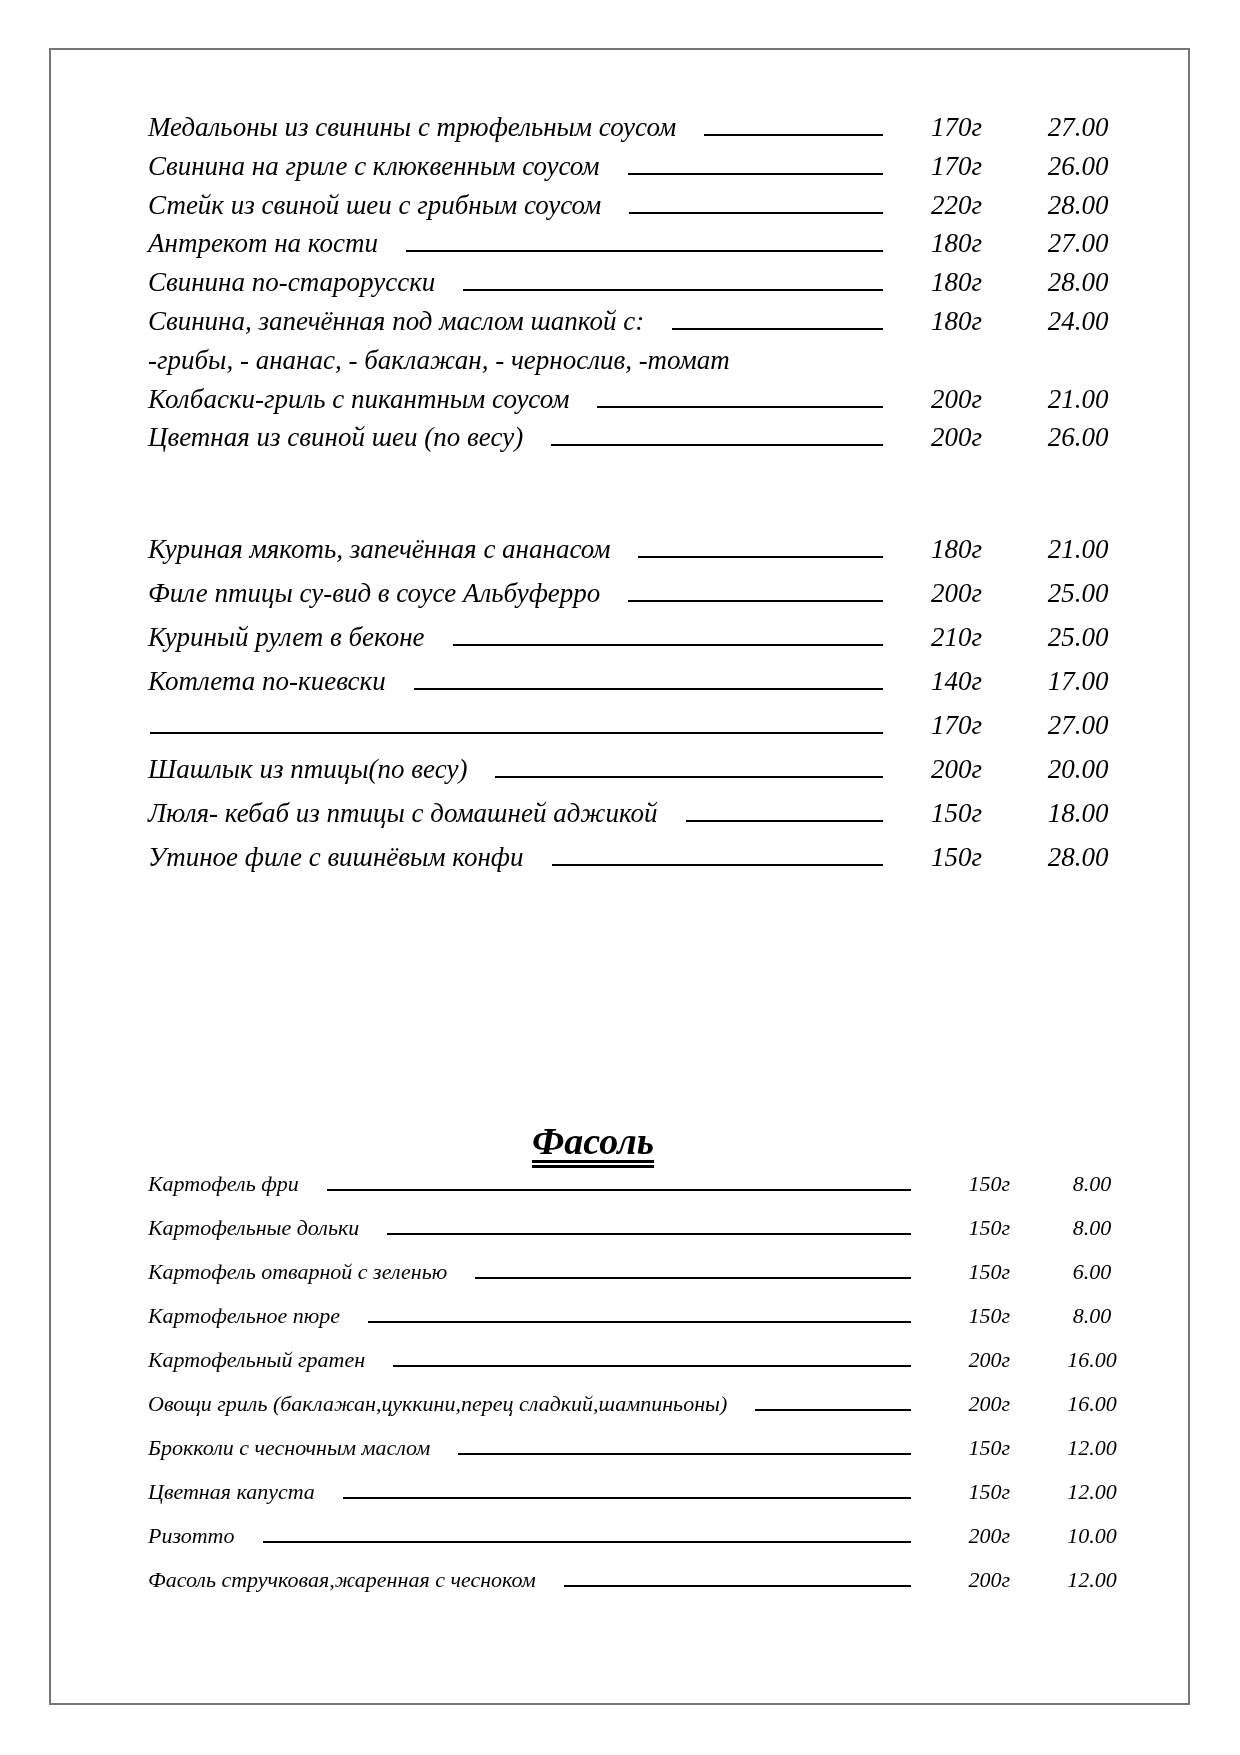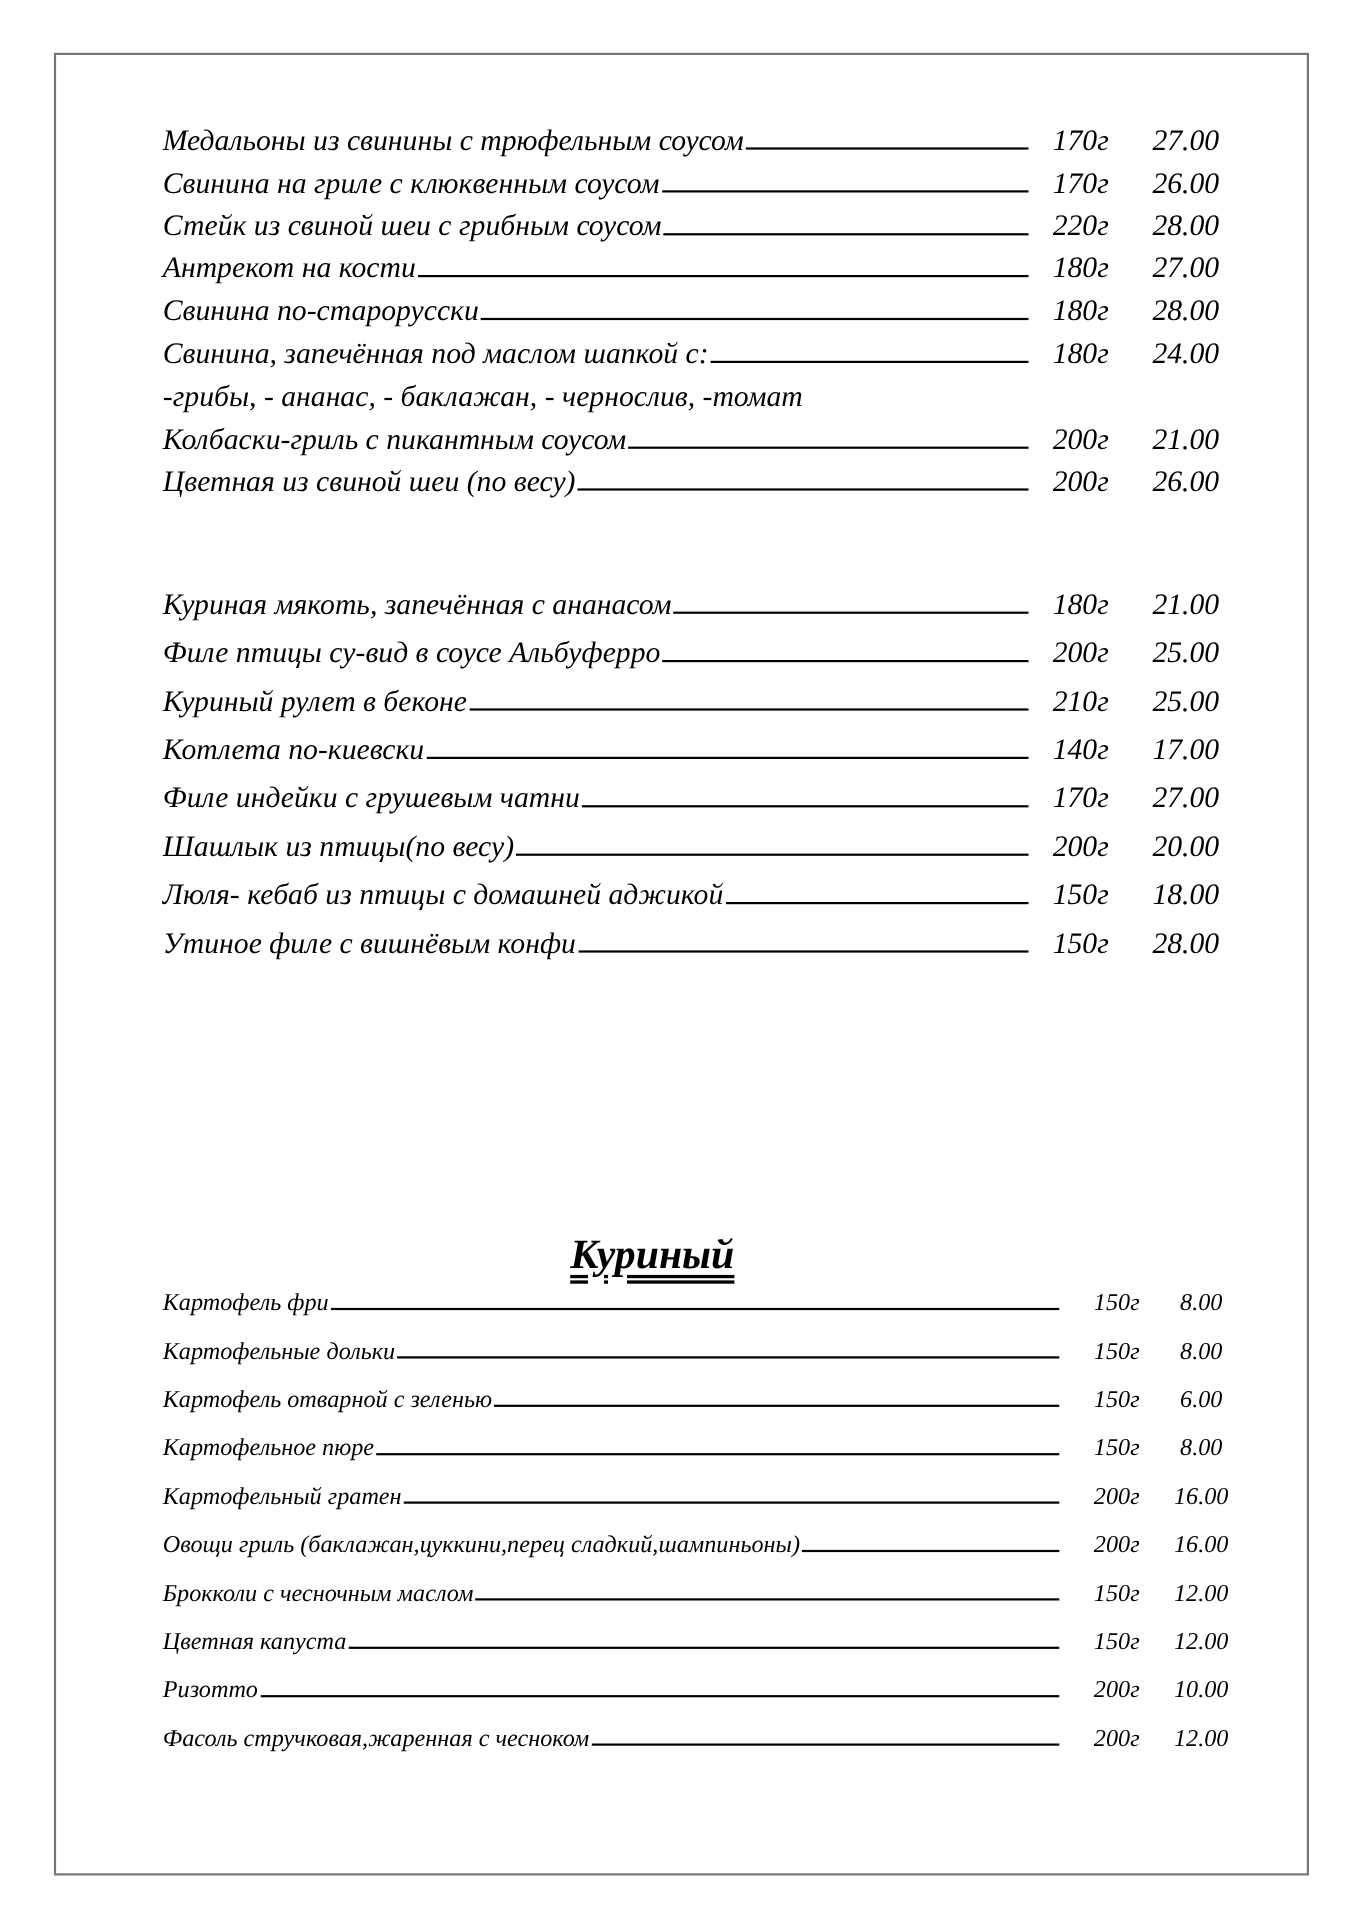--- a/index.html
+++ b/index.html
@@ -18,21 +18,21 @@
   }
   .sec{display:block;}
   .sec-poultry{margin-top:73px;}
   .heading-wrap{margin-top:233px;margin-bottom:8px;text-align:center;position:relative;left:-55px;}
   .section-title{
     display:inline-block;font-size:38px;font-weight:bold;font-style:italic;
     text-decoration-line:underline;text-decoration-style:double;
     text-underline-offset:6px;margin:0;
   }
   .row{
-    display:flex;align-items:baseline;white-space:nowrap;
+    display:flex;align-items:baseline;white-space:nowrap;gap:26px;
   }
   .sec-pork .row{height:38.8px;font-size:27px;}
   .sec-poultry .row{height:44px;font-size:27px;}
   .sec-garnish .row{height:44px;font-size:22px;}
   .dish-name{white-space:nowrap;}
   .leader{
     flex:1 1 auto;min-width:8px;align-self:baseline;
     border-bottom:2px solid #000;margin:0 1px -1px 2px;height:1px;
   }
   .weight{min-width:72px;text-align:right;flex:0 0 auto;}
@@ -118,21 +118,20 @@
           <span class="weight">210г</span>
           <span class="price">25.00</span>
         </div>
         <div class="row">
           <span class="dish-name">Котлета по-киевски</span>
           <span class="leader"></span>
           <span class="weight">140г</span>
           <span class="price">17.00</span>
         </div>
         <div class="row">
-          <span class="dish-name">Филе индейки с грушевым чатни</span>
           <span class="leader"></span>
           <span class="weight">170г</span>
           <span class="price">27.00</span>
         </div>
         <div class="row">
           <span class="dish-name">Шашлык из птицы(по весу)</span>
           <span class="leader"></span>
           <span class="weight">200г</span>
           <span class="price">20.00</span>
         </div>
@@ -144,21 +143,21 @@
         </div>
         <div class="row">
           <span class="dish-name">Утиное филе с вишнёвым конфи</span>
           <span class="leader"></span>
           <span class="weight">150г</span>
           <span class="price">28.00</span>
         </div>
       </div>
 
     <div class="heading-wrap">
-      <h2 class="section-title">Куриный</h2>
+      <h2 class="section-title">Фасоль</h2>
     </div>
 
     <div class="sec sec-garnish">
         <div class="row">
           <span class="dish-name">Картофель фри</span>
           <span class="leader"></span>
           <span class="weight">150г</span>
           <span class="price">8.00</span>
         </div>
         <div class="row">

